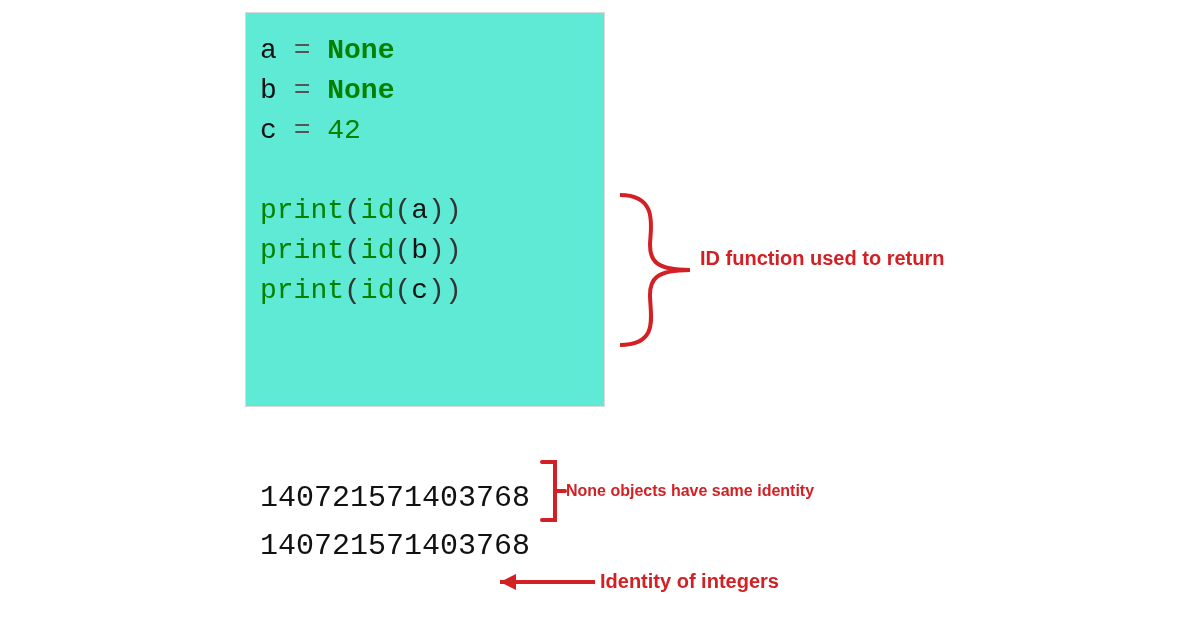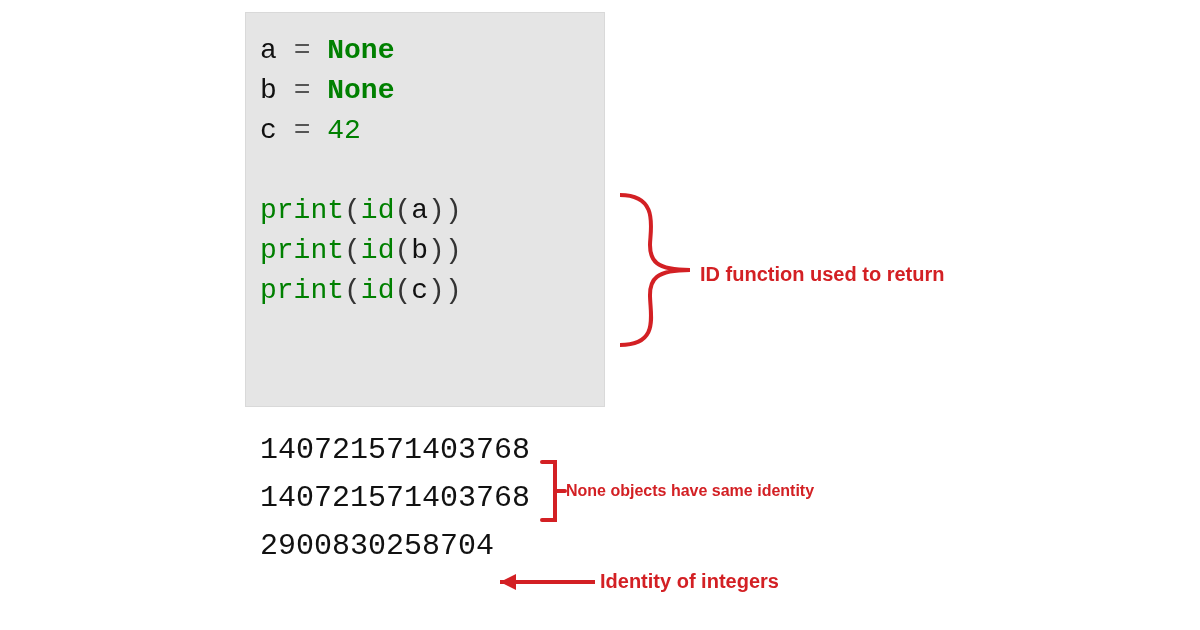--- a/index.html
+++ b/index.html
@@ -12,57 +12,57 @@
     position: relative;
   }
 
   
   .code-block {
     position: absolute;
     left: 245px;
     top: 12px;
     width: 360px;
     height: 395px;
-    background: #e5e5e5;
+    background: #5eead4;
     border: 1px solid #d9d9d9;
     box-sizing: border-box;
     padding: 18px 14px 0 14px;
     font-family: "Consolas", "Menlo", "Courier New", monospace;
     font-size: 28px;
     line-height: 40px;
     color: #111;
     white-space: pre;
   }
   .kw-none { color: #008000; font-weight: bold; }
   .num     { color: #008000; }
   .op      { color: #555; }
   .func    { color: #008000; }
   .paren   { color: #333; }
   .var     { color: #111; }
 
   
   .output {
     position: absolute;
     left: 260px;
-    top: 426px;
+    top: 474px;
     font-family: "Consolas", "Menlo", "Courier New", monospace;
     font-size: 30px;
     line-height: 48px;
     color: #111;
   }
   .out-line { display: block; }
 
   
   .anno {
     position: absolute;
     color: #d32024;
     font-family: Arial, Helvetica, sans-serif;
     font-weight: bold;
   }
-  .anno-id   { left: 700px; top: 245px; font-size: 20px; line-height: 26px; width: 310px; margin-top: 16px; }
+  .anno-id   { left: 700px; top: 245px; font-size: 20px; line-height: 26px; width: 310px; }
   .anno-none { left: 566px; top: 482px; font-size: 16px; }
   .anno-int  { left: 600px; top: 570px; font-size: 20px; }
 
   
   svg.decor {
     position: absolute;
     left: 0; top: 0;
     width: 1200px;
     height: 630px;
     pointer-events: none;
@@ -78,21 +78,20 @@
 <span><span class="var">c</span> <span class="op">=</span> <span class="num">42</span></span>
 
 <span><span class="func">print</span><span class="paren">(</span><span class="func">id</span><span class="paren">(</span><span class="var">a</span><span class="paren">)</span><span class="paren">)</span></span>
 <span><span class="func">print</span><span class="paren">(</span><span class="func">id</span><span class="paren">(</span><span class="var">b</span><span class="paren">)</span><span class="paren">)</span></span>
 <span><span class="func">print</span><span class="paren">(</span><span class="func">id</span><span class="paren">(</span><span class="var">c</span><span class="paren">)</span><span class="paren">)</span></span>
 </div>
 
 <div class="output">
   <span class="out-line">140721571403768</span>
   <span class="out-line">140721571403768</span>
-  <span class="out-line">2900830258704</span>
 </div>
 
 <div class="anno anno-id">
   <span>ID function used to return</span><br>
 </div>
 <div class="anno anno-none">None objects have same identity</div>
 <div class="anno anno-int">Identity of integers</div>
 
 <svg class="decor" viewBox="0 0 1200 630">
 

